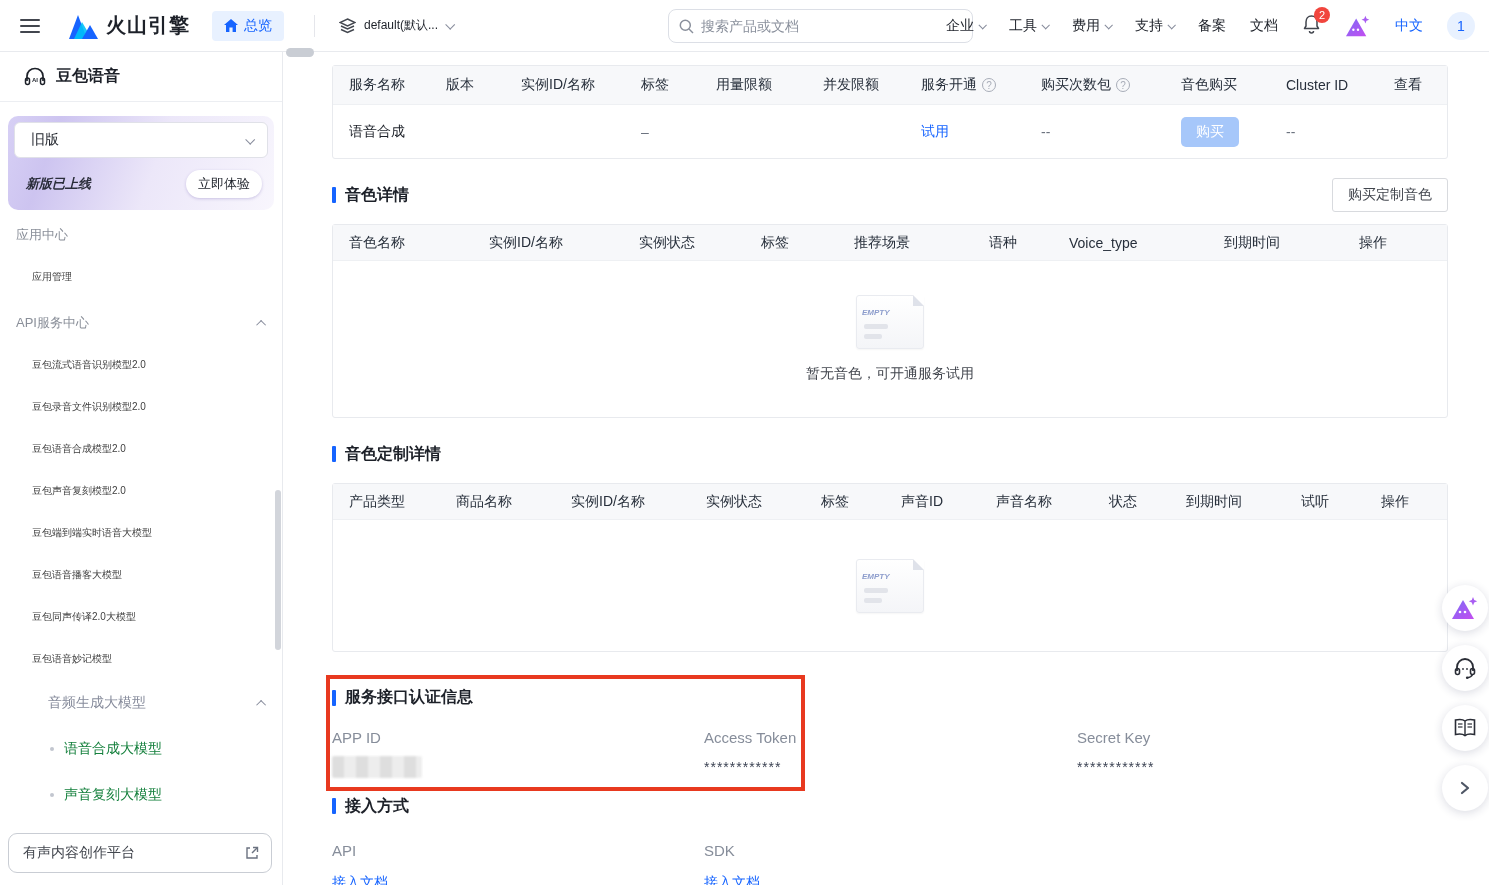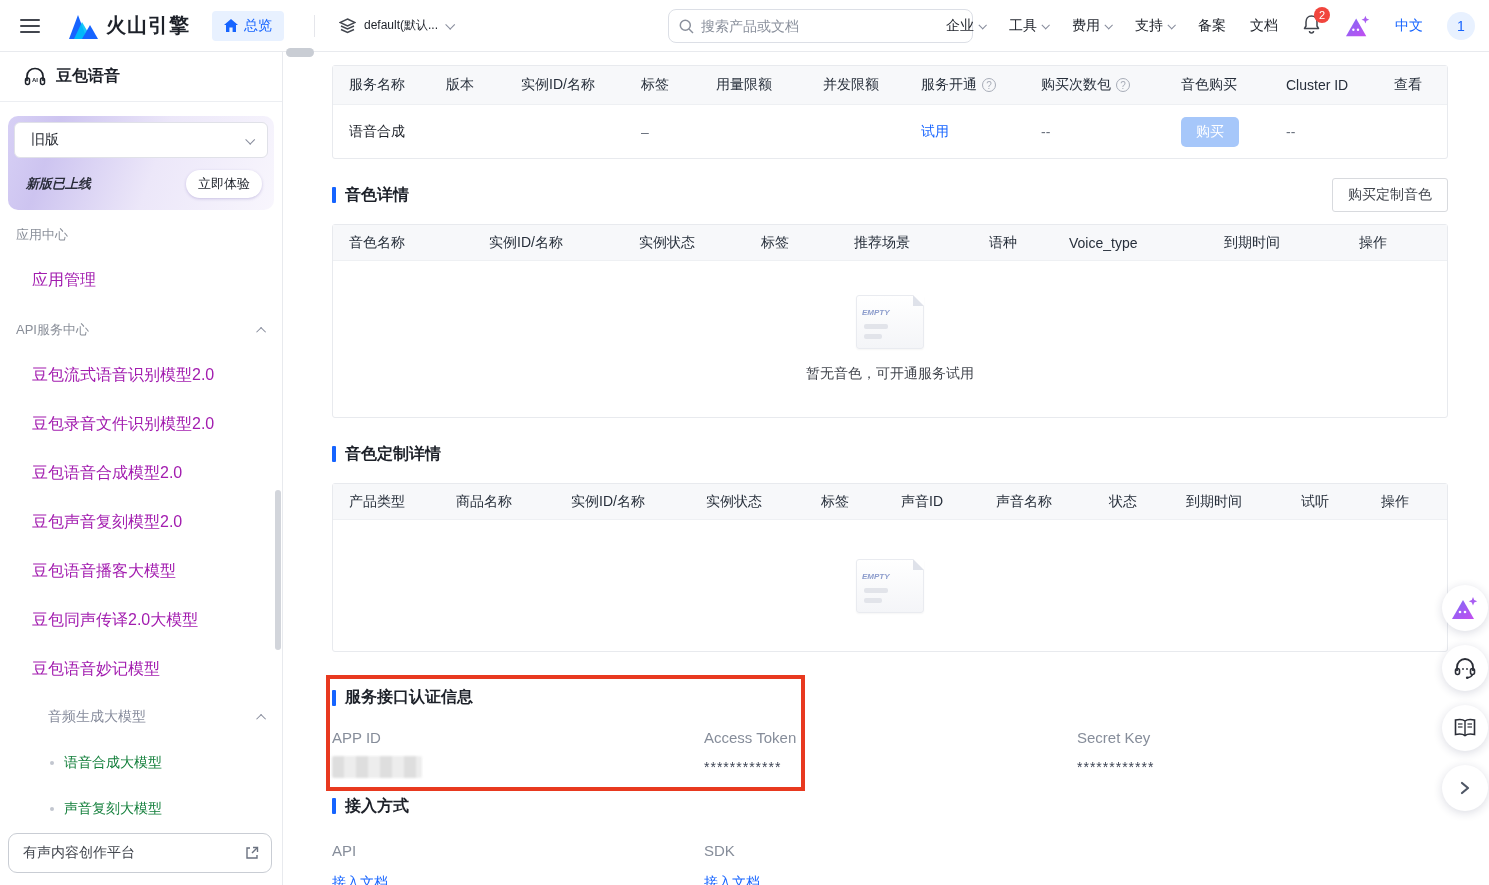--- a/index.html
+++ b/index.html
@@ -47,21 +47,21 @@
     background:linear-gradient(110deg,#d7d0f5 0%,#cdc4f0 18%,#ece7f9 55%,#f8f6fd 100%); }
   .version-select { background:#fff; border:1px solid #e0e1e8; border-radius:6px; height:36px;
     display:flex; align-items:center; justify-content:space-between; padding:0 14px 0 16px;
     font-size:14px; cursor:pointer; }
   .banner-row { display:flex; align-items:center; justify-content:space-between; padding:12px 6px 0 12px; }
   .banner-text { font-style:italic; font-size:13px; font-weight:bold; color:#2a2d3a; }
   .try-btn { background:#fff; border-radius:14px; padding:5px 12px; font-size:13px; color:#1d2129;
     box-shadow:0 1px 3px rgba(80,60,160,.25); cursor:pointer; }
   .side-section { padding:16px 16px 12px 16px; font-size:13px; color:#8a8f99;
     display:flex; align-items:center; justify-content:space-between; }
-  .side-item { padding:14px 0 14px 32px; font-size:16px; color:#a21caf; cursor:pointer; }
+  .side-item { padding:14px 0 14px 32px; font-size:10px; color:#404040; cursor:pointer; }
   .side-group { padding:14px 16px 14px 48px; font-size:14px; color:#878c9c; cursor:pointer;
     display:flex; align-items:center; justify-content:space-between; }
   .side-child { padding:14px 0 14px 64px; font-size:14px; color:#15803d; cursor:pointer; position:relative; }
   .side-child::before { content:""; position:absolute; left:50px; top:21px; width:4px; height:4px;
     border-radius:50%; background:#c2c6cf; }
   .side-footer { position:absolute; left:8px; bottom:12px; width:264px; height:40px; background:#fff;
     border:1px solid #c9cdd4; border-radius:9px; display:flex; align-items:center;
     justify-content:space-between; padding:0 12px 0 14px; font-size:14px; color:#42464e; cursor:pointer; }
   .side-scroll-thumb { position:absolute; right:1px; top:438px; width:6px; height:160px;
     background:#d2d5db; border-radius:3px; }
@@ -247,20 +247,21 @@
   <div class="side-item">应用管理</div>
 
   <div class="side-section">
     <span>API服务中心</span>
     <i class="chev chev-up"></i>
   </div>
   <div class="side-item">豆包流式语音识别模型2.0</div>
   <div class="side-item">豆包录音文件识别模型2.0</div>
   <div class="side-item">豆包语音合成模型2.0</div>
   <div class="side-item">豆包声音复刻模型2.0</div>
+  <div class="side-item">豆包端到端实时语音大模型</div>
   <div class="side-item">豆包语音播客大模型</div>
   <div class="side-item">豆包同声传译2.0大模型</div>
   <div class="side-item">豆包语音妙记模型</div>
 
   <div class="side-group">
     <span>音频生成大模型</span>
     <i class="chev chev-up"></i>
   </div>
   <div class="side-child">语音合成大模型</div>
   <div class="side-child">声音复刻大模型</div>

